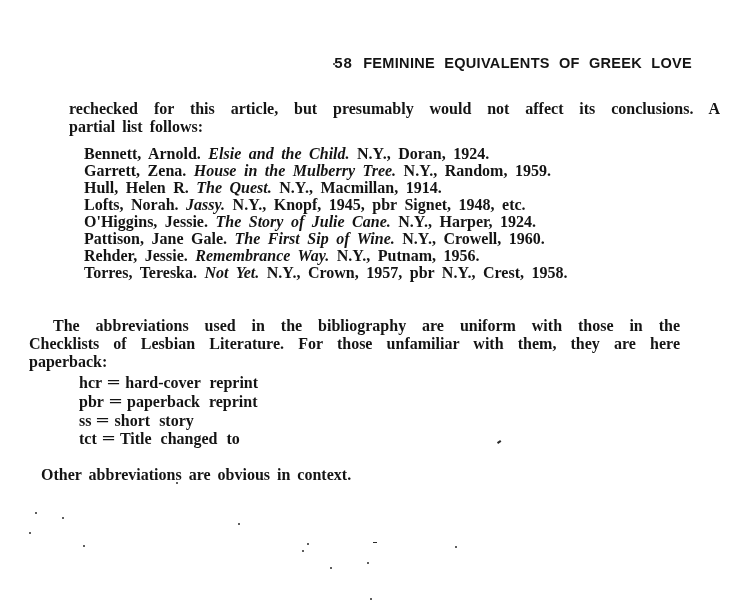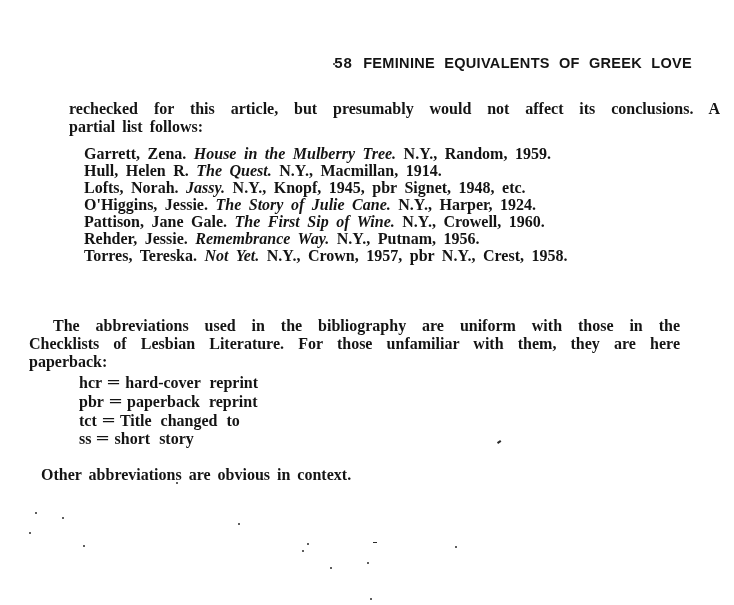--- a/index.html
+++ b/index.html
@@ -137,20 +137,25 @@
     <span class="running-title">FEMININE EQUIVALENTS OF GREEK LOVE</span>
   </div>
 
   <div class="intro-para bodytext">
     <div class="jline">rechecked for this article, but presumably would not affect its conclusions. A</div>
     <div>partial list follows:</div>
   </div>
 
   <div class="biblio-list bodytext">
     <div class="biblio-entry">
+      <span>Bennett, Arnold.</span>
+      <span class="book-title">Elsie and the Child.</span>
+      <span>N.Y., Doran, 1924.</span>
+    </div>
+    <div class="biblio-entry">
       <span>Garrett, Zena.</span>
       <span class="book-title">House in the Mulberry Tree.</span>
       <span>N.Y., Random, 1959.</span>
     </div>
     <div class="biblio-entry">
       <span>Hull, Helen R.</span>
       <span class="book-title">The Quest.</span>
       <span>N.Y., Macmillan, 1914.</span>
     </div>
     <div class="biblio-entry">
@@ -187,24 +192,24 @@
   </div>
 
   <div class="abbr-list bodytext">
     <div class="abbr-item">
       <span>hcr</span><span class="abbr-eq">=</span><span>hard-cover reprint</span>
     </div>
     <div class="abbr-item">
       <span>pbr</span><span class="abbr-eq">=</span><span>paperback reprint</span>
     </div>
     <div class="abbr-item">
+      <span>ss</span><span class="abbr-eq">=</span><span>short story</span>
+    </div>
+    <div class="abbr-item">
       <span>tct</span><span class="abbr-eq">=</span><span>Title changed to</span>
-    </div>
-    <div class="abbr-item">
-      <span>ss</span><span class="abbr-eq">=</span><span>short story</span>
     </div>
   </div>
 
   <div class="outro-line bodytext">Other abbreviations are obvious in context.</div>
 
   <div class="speck s1"></div>
   <div class="speck s2"></div>
   <div class="speck s3"></div>
   <div class="speck s4"></div>
   <div class="speck s5"></div>

